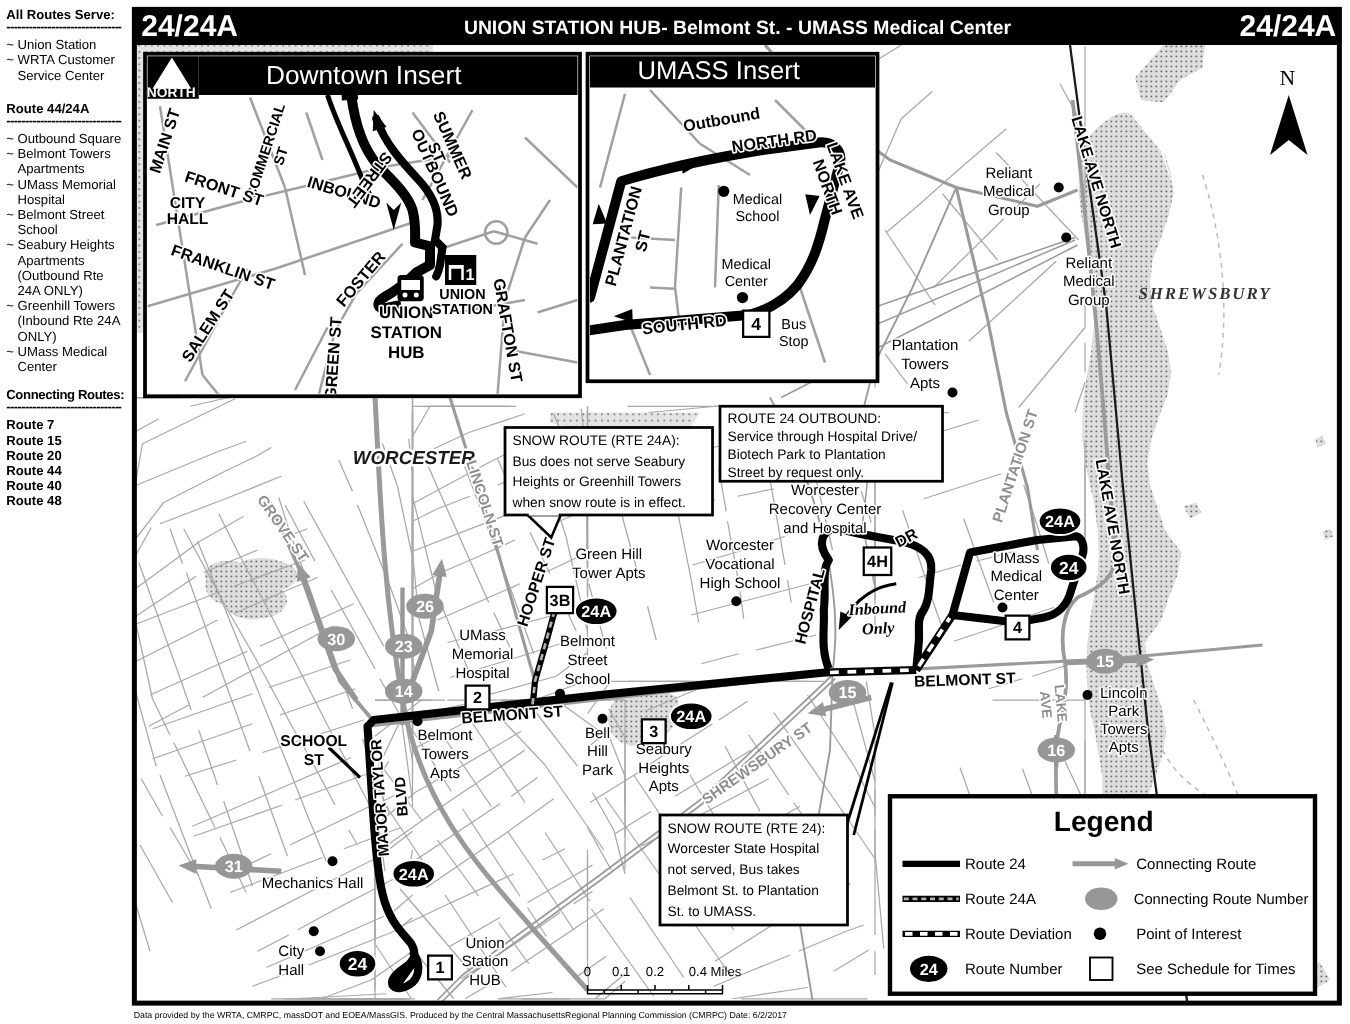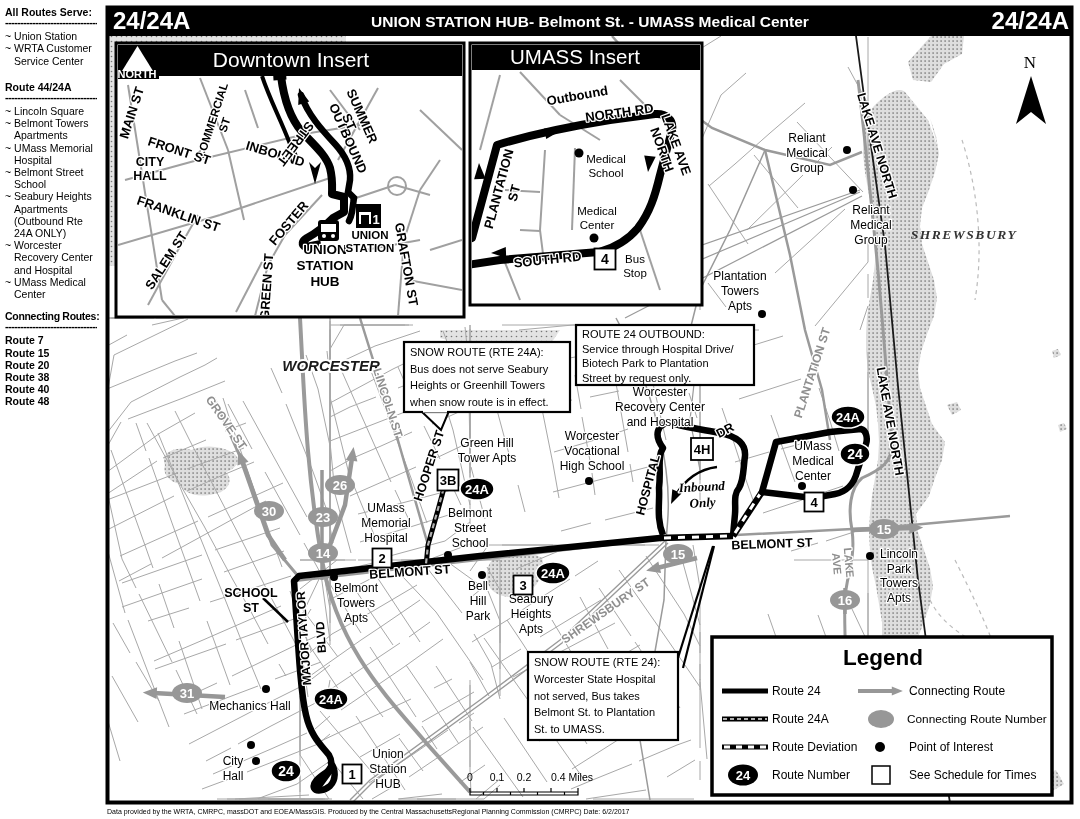--- a/index.html
+++ b/index.html
@@ -17,37 +17,37 @@
 <div style="height:3px"></div>
 
 <div class="it">~ Union Station</div>
 <div class="it">~ WRTA Customer<br>Service Center</div>
 <div style="height:14px"></div>
 
 <div class="h">Route 44/24A</div>
 <div class="dash">--------------------------------------------</div>
 <div style="height:3px"></div>
 
-<div class="it">~ Lincoln Square</div>
+<div class="it">~ Outbound Square</div>
 <div class="it">~ Belmont Towers<br>Apartments</div>
 <div class="it">~ UMass Memorial<br>Hospital</div>
 <div class="it">~ Belmont Street<br>School</div>
 <div class="it">~ Seabury Heights<br>Apartments<br>(Outbound Rte<br>24A ONLY)</div>
-<div class="it">~ Worcester<br>Recovery Center<br>and Hospital</div>
+<div class="it">~ Greenhill Towers<br>(Inbound Rte 24A<br>ONLY)</div>
 <div class="it">~ UMass Medical<br>Center</div>
 <div style="height:10px"></div>
 
 <div class="h" style="letter-spacing:-0.3px">Connecting Routes:</div>
 <div class="dash">--------------------------------------------</div>
 <div style="height:3px"></div>
 
 <div class="h">Route 7</div>
 <div class="h">Route 15</div>
 <div class="h">Route 20</div>
-<div class="h">Route 38</div>
+<div class="h">Route 44</div>
 <div class="h">Route 40</div>
 <div class="h">Route 48</div>
 </div>
 </div>
 
 <svg width="1080" height="819" viewBox="0 0 1080 819" style="position:absolute;left:0;top:0;">
 <defs>
 <pattern id="stip" width="4" height="4" patternUnits="userSpaceOnUse">
 <rect width="4" height="4" fill="#dedede"></rect>
 <circle cx="1.1" cy="1.1" r="0.78" fill="#6a6a6a"></circle>

